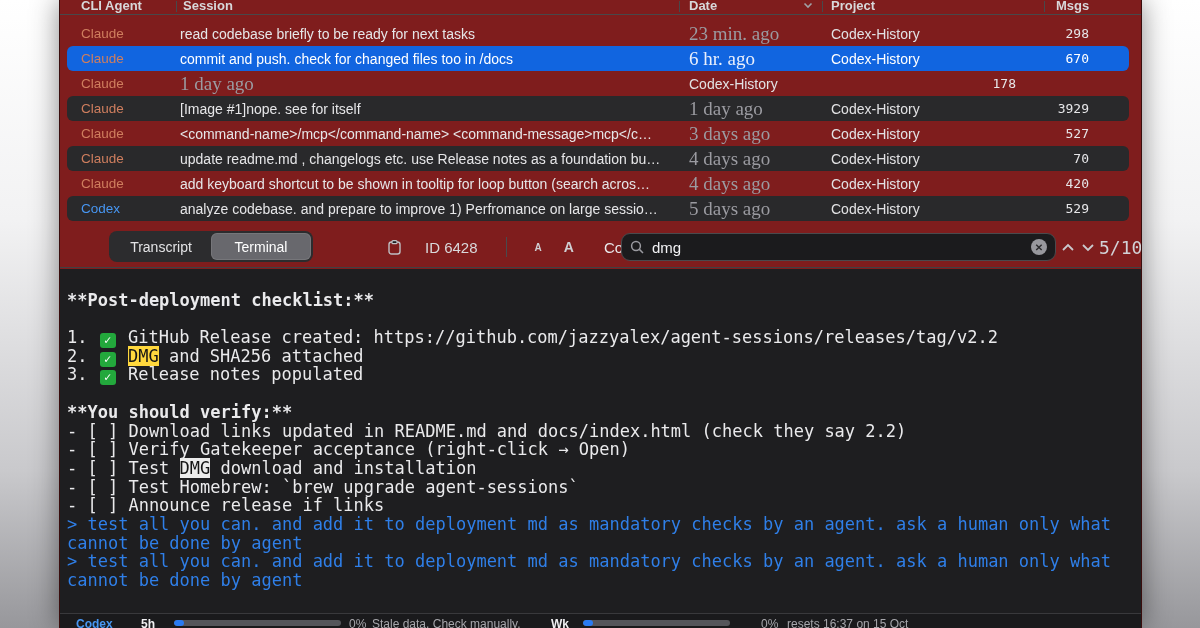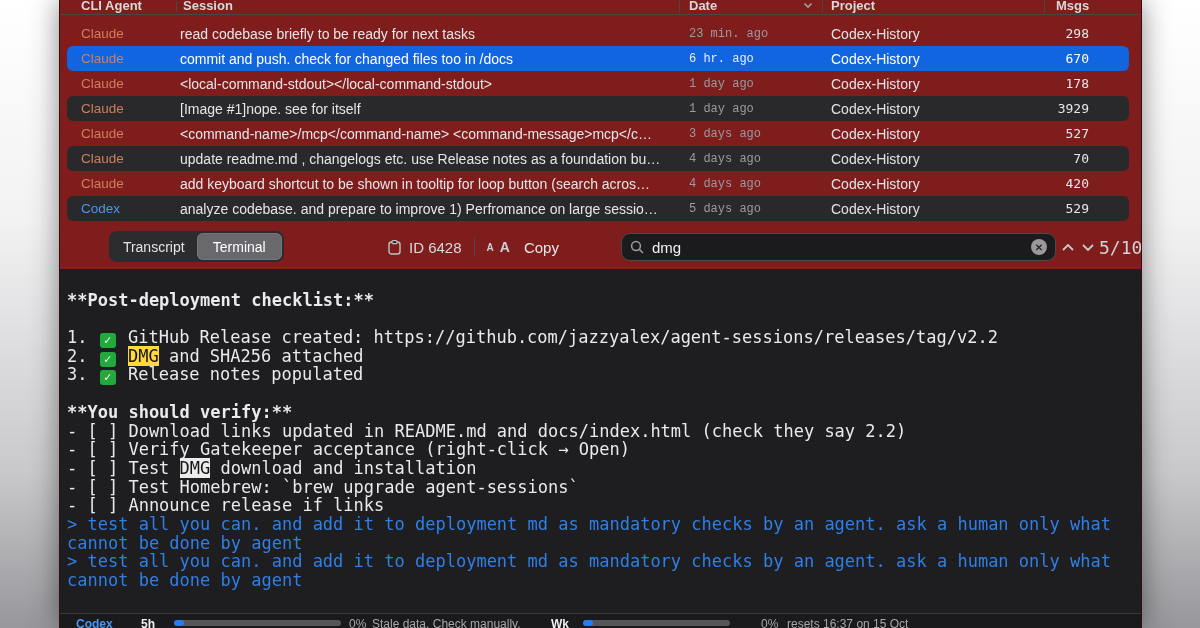--- a/index.html
+++ b/index.html
@@ -39,36 +39,36 @@
     height:25px; display:grid; grid-template-columns:113px 509px 142px 225px 1fr;
     align-items:center; border-radius:6px; font-size:14px; cursor:default;
   }
   .trow.alt { background:#29292b; }
   .trow.selected { background:#1165e0; }
   .cell { overflow:hidden; white-space:nowrap; text-overflow:ellipsis; }
   .cell.agent { padding-left:14px; font-size:13.5px; }
   .agent.claude { color:#cf7e5e; }
   .agent.codex  { color:#4796f2; }
   .cell.session { color:#e6e6e8; padding-right:10px; }
-  .cell.date { font-family:Liberation Mono, monospace; font-size:12px; color:#9b9ba1; }
+  .cell.date { font-family:Liberation Serif, serif; font-size:19px; color:#9b9ba1; }
   .trow.selected .cell.date { color:#e9effc; }
   .cell.project { color:#e2e2e4; }
   .cell.msgs { font-family:"DejaVu Sans Mono", monospace; font-size:13px; text-align:right; padding-right:40px; color:#e6e6e8; }
   .trow.selected .cell.session, .trow.selected .cell.project, .trow.selected .cell.msgs { color:#ffffff; }
 
   
   .toolbar { position:absolute; top:226px; left:0; right:0; height:42px; border-bottom:1px solid #404043; }
   .tabs {
-    position:absolute; left:49px; top:5px; width:175px; height:31px;
+    position:absolute; left:49px; top:5px; width:204px; height:31px;
     background:#2c2c2e; border-radius:8px; display:flex; padding:2px;
   }
   .tab { flex:1; display:flex; align-items:center; justify-content:center;
     font-size:14px; color:#e3e3e5; border-radius:6px; cursor:default; }
   .tab.active { background:#68686d; color:#ffffff; box-shadow:inset 0 0 0 1px #92929655; }
-  .idgroup { position:absolute; left:328px; top:0; height:42px; display:flex; align-items:center; gap:8px; color:#d9d9db; font-size:15px; }
+  .idgroup { position:absolute; left:328px; top:0; height:42px; display:flex; align-items:center; gap:24px; color:#d9d9db; font-size:15px; }
   .clip-icon { width:13px; height:15px; display:inline-block; }
   .tool-sep { width:1px; height:20px; background:#4a4a4d; margin:0 4px; }
   .a-small { font-size:10px; color:#cfcfd3; font-weight:bold; }
   .a-big { font-size:14px; color:#cfcfd3; font-weight:bold; margin-left:-2px; }
   .copy-btn { color:#e8e8ea; margin-left:6px; }
   .search {
     position:absolute; left:561px; top:7px; width:435px; height:28px;
     border:1px solid #4a4a4d; border-radius:9px; background:#1b1b1d;
     display:flex; align-items:center; padding:0 8px;
   }
@@ -143,21 +143,20 @@
       </div>
       <div class="trow alt selected">
         <div class="cell agent claude">Claude</div>
         <div class="cell session">commit and push. check for changed files too in /docs</div>
         <div class="cell date">6 hr. ago</div>
         <div class="cell project">Codex-History</div>
         <div class="cell msgs">670</div>
       </div>
       <div class="trow">
         <div class="cell agent claude">Claude</div>
-        <div class="cell session">&lt;local-command-stdout&gt;&lt;/local-command-stdout&gt;</div>
         <div class="cell date">1 day ago</div>
         <div class="cell project">Codex-History</div>
         <div class="cell msgs">178</div>
       </div>
       <div class="trow alt">
         <div class="cell agent claude">Claude</div>
         <div class="cell session">[Image #1]nope. see for itself</div>
         <div class="cell date">1 day ago</div>
         <div class="cell project">Codex-History</div>
         <div class="cell msgs">3929</div>

